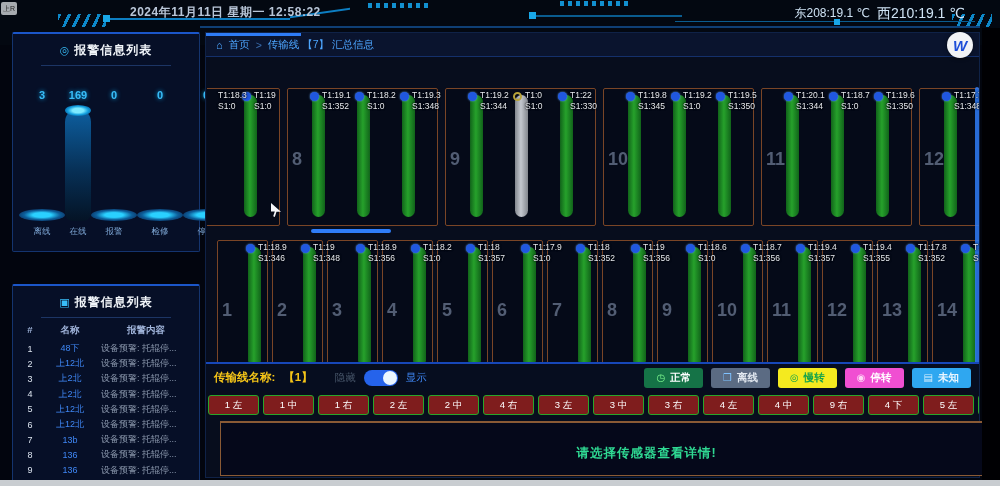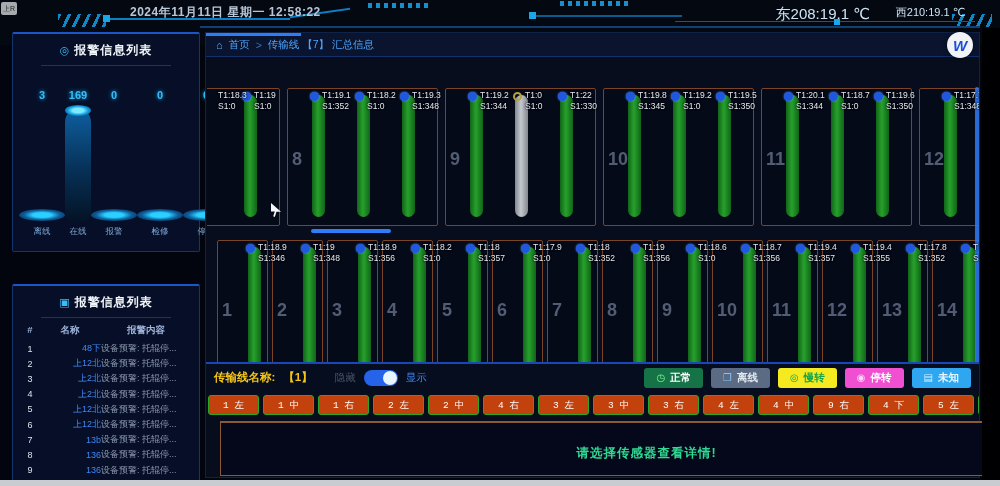--- a/index.html
+++ b/index.html
@@ -9,22 +9,22 @@
     font-family:"Liberation Sans","DejaVu Sans",sans-serif;
     color:#cbd5e1; -webkit-font-smoothing:antialiased;
   }
   
   .header { position:absolute; left:0; top:0; width:1000px; height:45px; background:#030811; }
   .corner-tab { position:absolute; left:1px; top:2px; width:16px; height:13px; background:#a7abb0; border-radius:2px;
     font-size:7px; color:#222; text-align:center; line-height:13px; }
   .h-datetime { position:absolute; left:130px; top:4px; font-size:12px; font-weight:bold; color:#b9c6d8; letter-spacing:.5px; }
   .h-title { position:absolute; left:0; right:0; top:3px; text-align:center; font-size:15px; font-weight:bold;
     color:#9fdcf8; letter-spacing:2px; text-shadow:0 0 6px #0ea5e9; }
-  .h-temp-e { position:absolute; right:130px; top:5px; font-size:15px; color:#cfe3f5;margin-left:44px; }
-  .h-temp-w { position:absolute; right:35px; top:5px; font-size:11px; color:#cfe3f5; }
+  .h-temp-e { position:absolute; right:130px; top:5px; font-size:12px; color:#cfe3f5;margin-left:44px; }
+  .h-temp-w { position:absolute; right:35px; top:5px; font-size:14px; color:#cfe3f5; }
   .h-line1 { position:absolute; left:110px; top:18px; width:180px; height:2px; background:#0d7ec2; }
   .h-node1 { position:absolute; left:103px; top:15px; width:7px; height:7px; background:#18a7e8; }
   .h-line2 { position:absolute; left:290px; top:12px; width:60px; height:2px; background:#0d7ec2; transform:skewY(-8deg); }
   .h-line3 { position:absolute; right:318px; top:15px; width:150px; height:2px; background:#0a5c8f; }
   .h-node3 { position:absolute; right:464px; top:12px; width:7px; height:7px; background:#18a7e8; }
   .h-line4 { position:absolute; right:25px; top:21px; width:300px; height:1px; background:#0a5c8f; }
   .h-node4 { position:absolute; right:160px; top:19px; width:6px; height:6px; background:#18a7e8; }
   .dots { position:absolute; height:5px; background:repeating-linear-gradient(90deg,#1290d0 0 4px,transparent 4px 8px); }
   .dots.d1 { left:368px; top:3px; width:60px; }
   .dots.d2 { left:560px; top:1px; width:70px; }
@@ -51,21 +51,21 @@
     background:radial-gradient(ellipse at center,#7deaff 0 30%,#12a0e0 55%,#0a5a97 80%); }
   .puck { width:46px; height:12px; border-radius:50%;
     background:radial-gradient(ellipse at center,#2ad0ff 0 28%,#0d5f9b 55%,#0b3a6b 75%,#091f3c 100%); }
   .stat-label { font-size:8.5px; color:#7fa8d6; margin-top:5px; white-space:nowrap; }
 
   .alarm-head { display:grid; grid-template-columns:18px 62px 1fr; padding:6px 8px 4px; font-size:9.5px; font-weight:bold; color:#9fb3d9; }
   .alarm-head span { text-align:center; }
   .alarm-body { padding:0 8px; }
   .alarm-row { display:grid; grid-template-columns:18px 62px 1fr; align-items:center; height:15.2px; font-size:9px; }
   .alarm-idx { color:#dbe3ee; text-align:center; }
-  .alarm-name { color:#3f87f5; text-align:right; white-space:nowrap; }
+  .alarm-name { color:#3f87f5; text-align:center; white-space:nowrap; }
   .alarm-content { color:#8b98ad; white-space:nowrap; overflow:hidden; }
   .alarm-foot { display:flex; align-items:center; justify-content:center; gap:6px; margin-top:5px; border-top:1px solid #14346e; padding-top:5px; }
   .alarm-total { font-size:9.5px; color:#cbd5e1; }
   .pager { display:flex; align-items:center; gap:5px; background:#0e2450; border-radius:3px; padding:2px 6px; }
   .pg { font-size:9px; color:#9db4d8; cursor:pointer; min-width:10px; text-align:center; }
   .pg.active { background:#2f7df8; color:#fff; border-radius:2px; padding:0 3px; }
   .pg.arrow { color:#3fa9f5; font-weight:bold; }
 
   
   .main { position:absolute; left:205px; top:32px; width:775px; height:446px; background:#070d1d; border:1px solid #0f2247; }
@@ -120,22 +120,22 @@
   .stbtn { display:flex; align-items:center; gap:5px; border:none; border-radius:3px; padding:3px 12px;
     font-size:10.5px; font-weight:bold; cursor:pointer; font-family:inherit; }
   .st-ico { font-size:10px; }
   .st-normal { background:#157347; color:#fff; } .st-normal .st-ico { color:#7af58e; }
   .st-offline { background:#5b6b83; color:#e2e8f0; } .st-offline .st-ico { color:#7fc2ff; }
   .st-slow { background:#f4ea1f; color:#16a34a; } .st-slow .st-ico { color:#16a34a; }
   .st-stop { background:#f04fd2; color:#fff; } .st-stop .st-ico { color:#ffd7f6; }
   .st-unknown { background:#2fa7f0; color:#eaf6ff; } .st-unknown .st-ico { color:#d7efff; }
 
   .sbtns { position:absolute; left:0; top:360px; width:773px; height:26px; display:flex; gap:4px; padding:2px 2px; overflow:hidden; }
-  .sbtn { flex:0 0 51px; height:20px; background:#c2410c; border:1px solid #2aa62a; border-radius:3px;
-    color:#fff; font-size:9.5px; cursor:pointer; font-family:Liberation Mono, monospace; white-space:nowrap; }
+  .sbtn { flex:0 0 51px; height:20px; background:#7f1d1d; border:1px solid #2aa62a; border-radius:3px;
+    color:#fff; font-size:9.5px; cursor:pointer; font-family:Liberation Sans, sans-serif; white-space:nowrap; }
   .sbtn.sliver { flex:0 0 14px; }
 
   .detail { position:absolute; left:14px; top:388px; width:853px; height:55px; background:#05081a;
     border:1px solid #8a5a35; border-top:2px solid #8a5a35; display:flex; align-items:center; justify-content:center; }
   .detail-msg { color:#2fd993; font-size:12.5px; font-weight:bold; letter-spacing:1px; margin-top:8px; }
 
   .right-void { position:absolute; left:982px; top:28px; width:18px; height:452px; background:#000003; }
   .bottombar { position:absolute; left:0; top:480px; width:1000px; height:6px; background:#c9cdd1; }
 
   .cursor { position:absolute; left:271px; top:203px; width:10px; height:14px; z-index:50;

